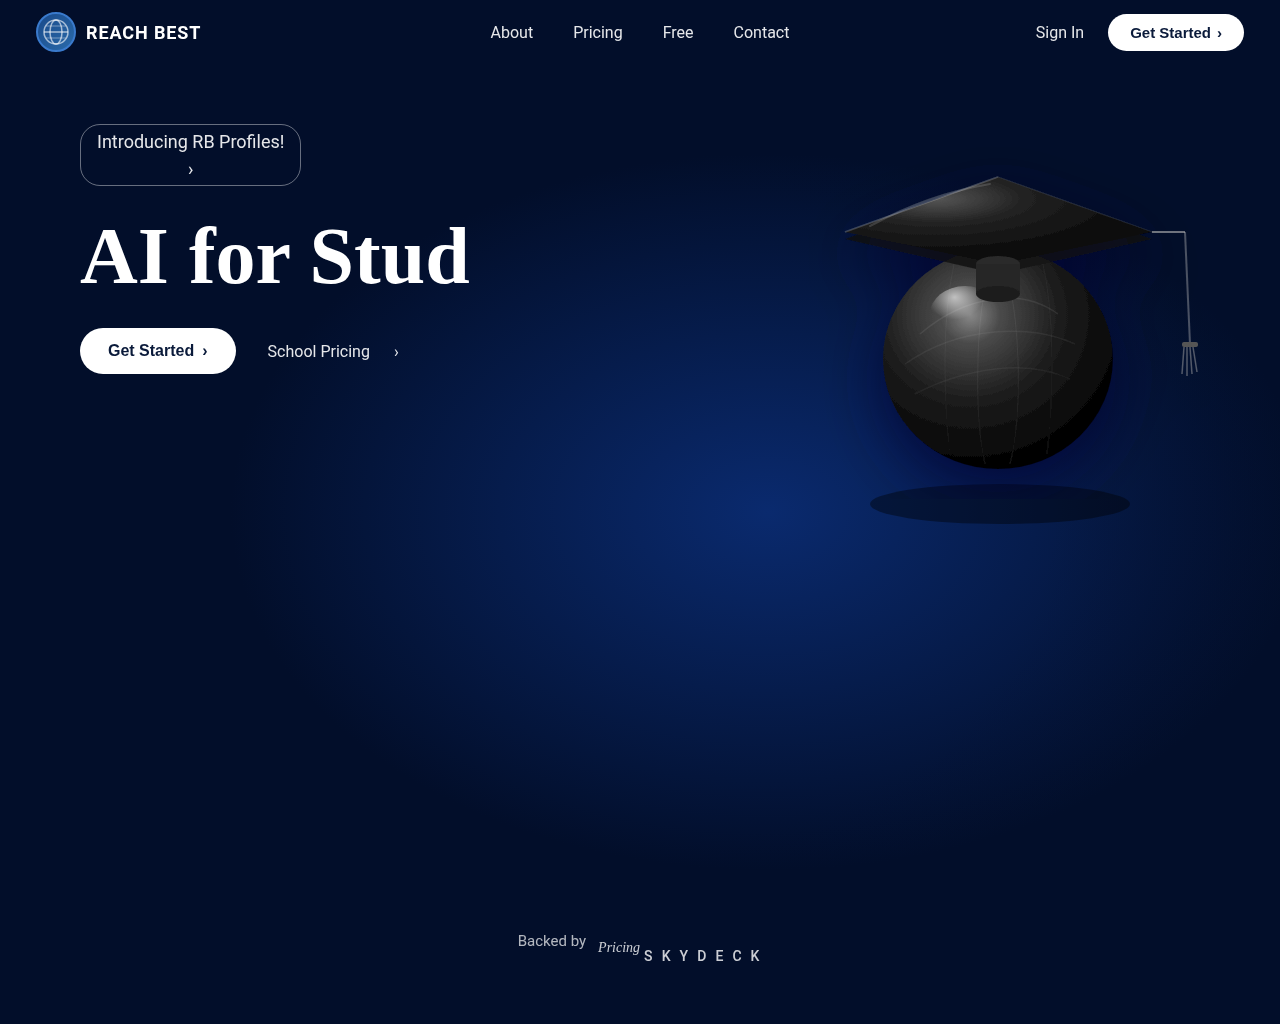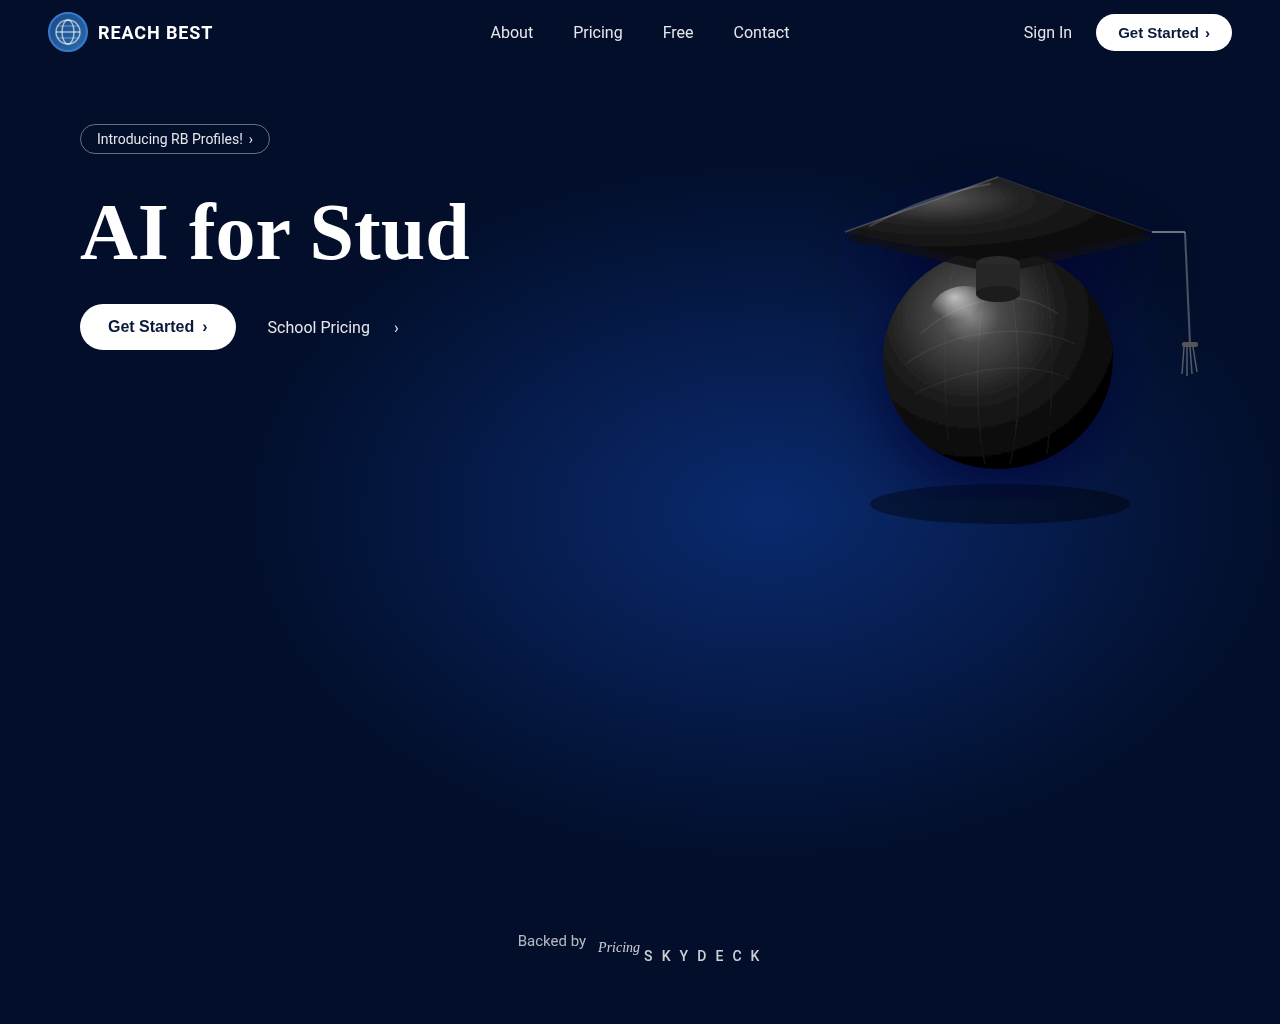--- a/index.html
+++ b/index.html
@@ -31,21 +31,21 @@
       background: radial-gradient(ellipse 80% 80% at 50% 50%, transparent 40%, rgba(2,14,42,0.7) 100%);
     }
 
     
     nav {
       position: relative;
       z-index: 10;
       display: flex;
       align-items: center;
       justify-content: space-between;
-      padding: 0 48px;
+      padding: 0 36px;
       height: 64px;
     }
 
     .nav-logo {
       display: flex;
       align-items: center;
       gap: 10px;
     }
 
     .logo-globe {
@@ -124,24 +124,25 @@
       height: calc(1024px - 64px - 120px);
     }
 
     .introducing-badge {
       display: inline-flex;
       align-items: center;
       gap: 6px;
       border: 1px solid rgba(255,255,255,0.4);
       border-radius: 20px;
       padding: 6px 16px;
-      font-size: 14px;
+      font-size: 18px;
       color: rgba(255,255,255,0.9);
       cursor: pointer;
-      margin-bottom: 36px;
+      margin-bottom: 28px;
+      flex-direction: column;
     }
 
     .hero-title {
       font-size: 80px;
       font-weight: 700;
       line-height: 1.05;
       color: #ffffff;
       margin-bottom: 30px;
       max-width: 600px;
       font-family: Liberation Serif, serif;

